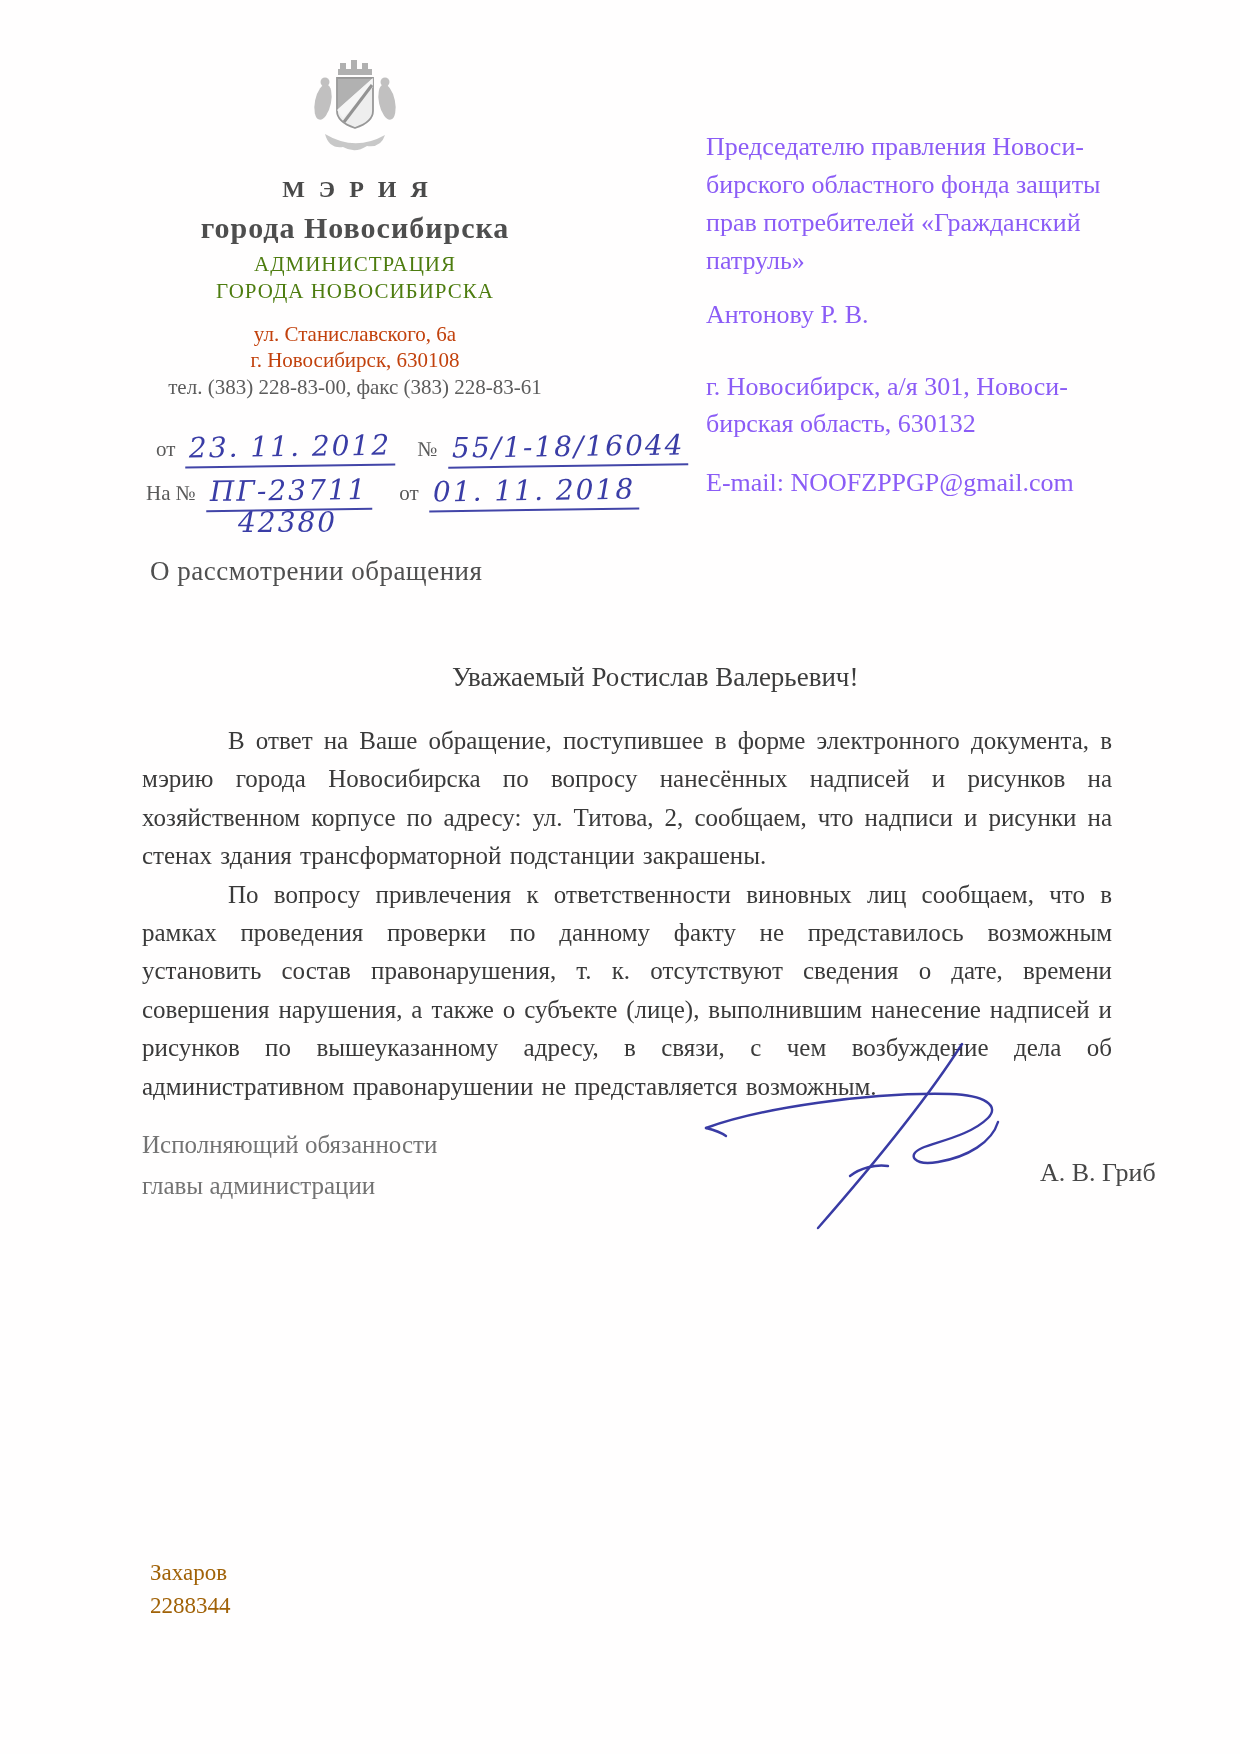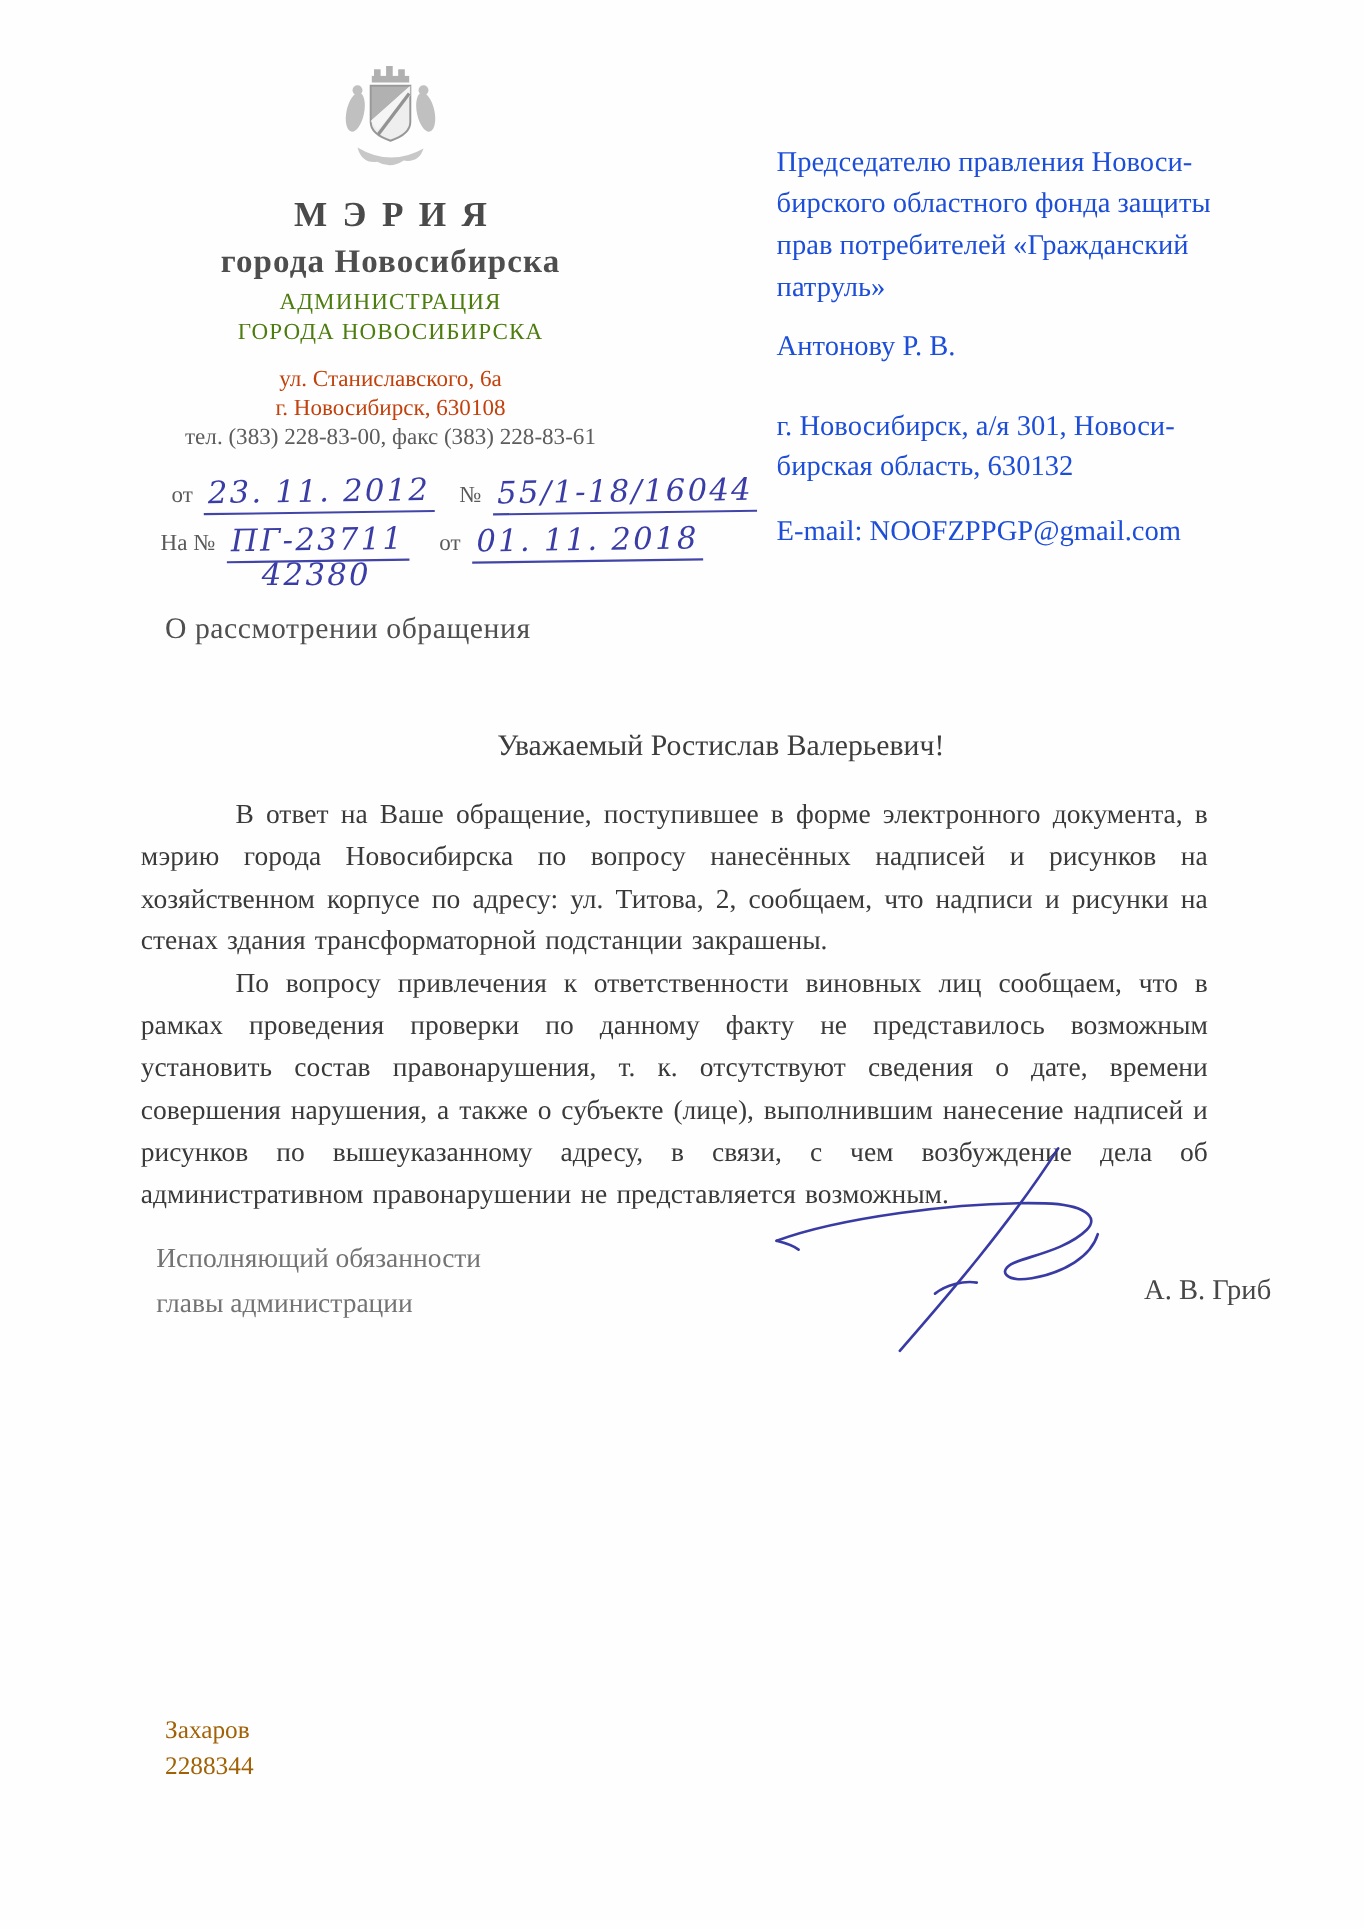--- a/index.html
+++ b/index.html
@@ -11,21 +11,21 @@
     color:#3c3c3c;
     overflow:hidden;
   }
   
   .letterhead{
     position:absolute;left:120px;top:60px;width:470px;
     text-align:center;color:#4b4b4b;
   }
   .emblem{display:block;margin:0 auto;opacity:.92;filter:blur(.3px);}
   .org-title{
-    margin-top:16px;font-size:32px;font-weight:bold;
+    margin-top:16px;font-size:24px;font-weight:bold;
     letter-spacing:14px;color:#4a4a4a;text-indent:14px;
   }
   .org-subtitle{margin-top:8px;font-size:30px;font-weight:bold;color:#4e4e4e;letter-spacing:1px;}
   .dept-line{font-size:21px;line-height:27px;color:#4d7c0f;letter-spacing:1px;}
   .dept-block{margin-top:6px;}
   .addr-block{margin-top:16px;}
   .addr-line{font-size:21px;line-height:26px;color:#c2410c;}
   .phone-line{margin-top:2px;font-size:21px;color:#5c5c5c;}
   
   .ref-row{position:absolute;display:flex;align-items:baseline;font-size:21px;color:#5a5a5a;white-space:nowrap;}
@@ -34,30 +34,30 @@
     color:#3a3da6;font-size:28px;letter-spacing:2px;
   }
   .hw-u{
     display:inline-block;text-align:center;
     border-bottom:2px solid #4245a8;
     transform:rotate(-0.8deg);
     padding:0 4px 2px 4px;
   }
   .lbl{margin:0 10px 0 6px;}
   
-  .recipient{position:absolute;left:706px;top:128px;width:450px;color:#1d4ed8;}
+  .recipient{position:absolute;left:706px;top:128px;width:450px;color:#8b5cf6;}
   .to-line{font-size:26px;line-height:38px;}
   .rec-name{margin-top:16px;font-size:26px;line-height:38px;}
   .rec-addr{margin-top:34px;}
   .rec-addr-line{font-size:26px;line-height:37px;}
   .rec-email{margin-top:26px;font-size:26px;}
   
   .subject{position:absolute;left:150px;top:556px;font-size:27px;color:#4f4f4f;letter-spacing:.5px;}
   .salutation{position:absolute;left:452px;top:662px;font-size:27px;color:#3d3d3d;}
-  .body-text{position:absolute;left:128px;top:722px;width:970px;}
+  .body-text{position:absolute;left:142px;top:722px;width:970px;}
   .body-text p{
     margin:0;font-size:25px;line-height:38.4px;
     text-align:justify;text-indent:86px;color:#3a3a3a;
     word-spacing:2px;
   }
   
   .sign-position{position:absolute;left:142px;top:1124px;font-size:25px;line-height:41px;color:#737373;}
   .sign-stroke{position:absolute;left:700px;top:1030px;opacity:.95;}
   .sign-name{position:absolute;left:1040px;top:1158px;font-size:26px;color:#474747;}
   

